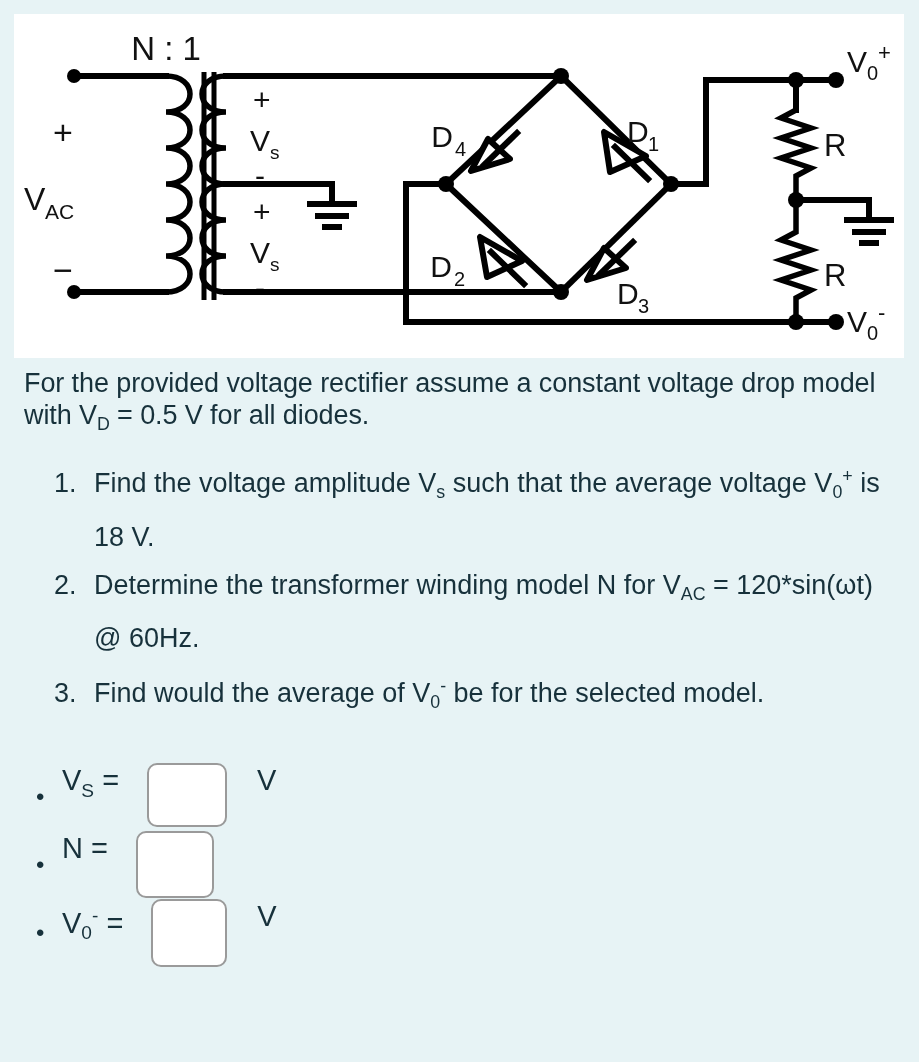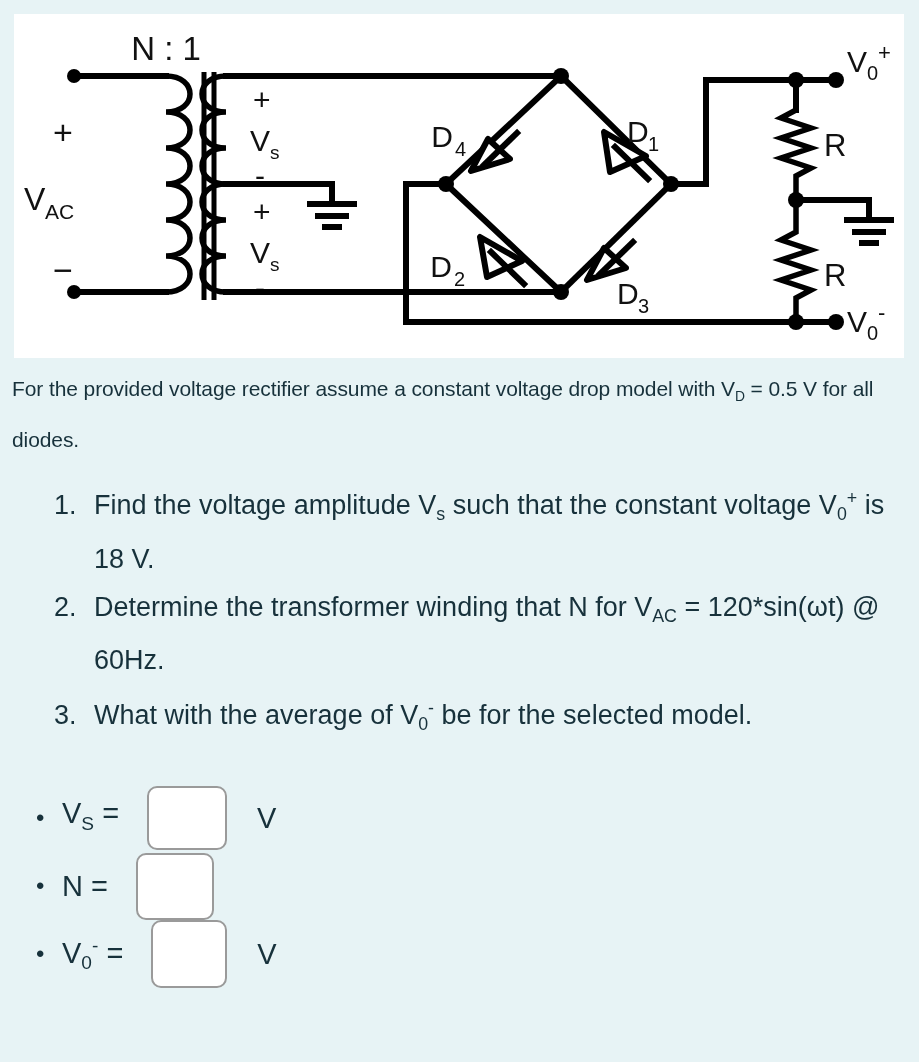--- a/index.html
+++ b/index.html
@@ -37,24 +37,24 @@
   }
 
   
   .prose {
     position: absolute;
     left: 6px;
     top: 367px;
     width: 900px;
   }
   .intro {
-    font-size: 21px;
-    line-height: 44px;
+    font-size: 27px;
+    line-height: 32px;
     letter-spacing: -0.1px;
-    margin: 0 0 14px 0;
+    margin: 0 0 14px 12px;
     padding: 0 6px;
   }
   ol.questions {
     margin: 0;
     padding: 0 0 0 78px;
     font-size: 27px;
     line-height: 44px;
     list-style-position: outside;
   }
   ol.questions > li {
@@ -65,21 +65,20 @@
     margin: 38px 0 0 0;
     padding: 0 0 0 56px;
     font-size: 29px;
     line-height: 34px;
     list-style: none;
   }
   ul.answers > li {
     position: relative;
     height: 68px;
     display: flex;
-    align-items: center;
     gap: 20px;
   }
   ul.answers > li::before {
     content: "\2022";
     position: absolute;
     left: -26px;
     top: 50%;
     transform: translateY(-50%);
     font-size: 24px;
     line-height: 1;
@@ -299,25 +298,25 @@
         <text class="txt" x="864" y="306" font-size="22">-</text>
       </g>
     </svg>
   </div>
 
   <div class="prose">
 
     <p class="intro"><span>For the provided voltage rectifier assume a constant voltage drop model with V</span><sub>D</sub><span> = 0.5 V for all diodes.</span></p>
 
     <ol class="questions">
-      <li><span>Find the voltage amplitude V</span><sub>s</sub><span> such that the constant voltage V</span><sub>0</sub><sup>+</sup><span> is 18 V.</span></li>
-
-      <li><span>Determine the transformer winding that N for V</span><sub>AC</sub><span> = 120*sin(ωt) @ 60Hz.</span></li>
-
-      <li><span>What with the average of V</span><sub>0</sub><sup>-</sup><span> be for the selected model.</span></li>
+      <li><span>Find the voltage amplitude V</span><sub>s</sub><span> such that the average voltage V</span><sub>0</sub><sup>+</sup><span> is 18 V.</span></li>
+
+      <li><span>Determine the transformer winding model N for V</span><sub>AC</sub><span> = 120*sin(ωt) @ 60Hz.</span></li>
+
+      <li><span>Find would the average of V</span><sub>0</sub><sup>-</sup><span> be for the selected model.</span></li>
     </ol>
 
     <ul class="answers">
       <li>
         <span class="ans-label"><span>V</span><sub>S</sub><span> =</span></span>
         <input class="ansbox box-vs" type="text" placeholder="" style="">
         <span class="ans-unit">V</span>
       </li>
 
       <li>

